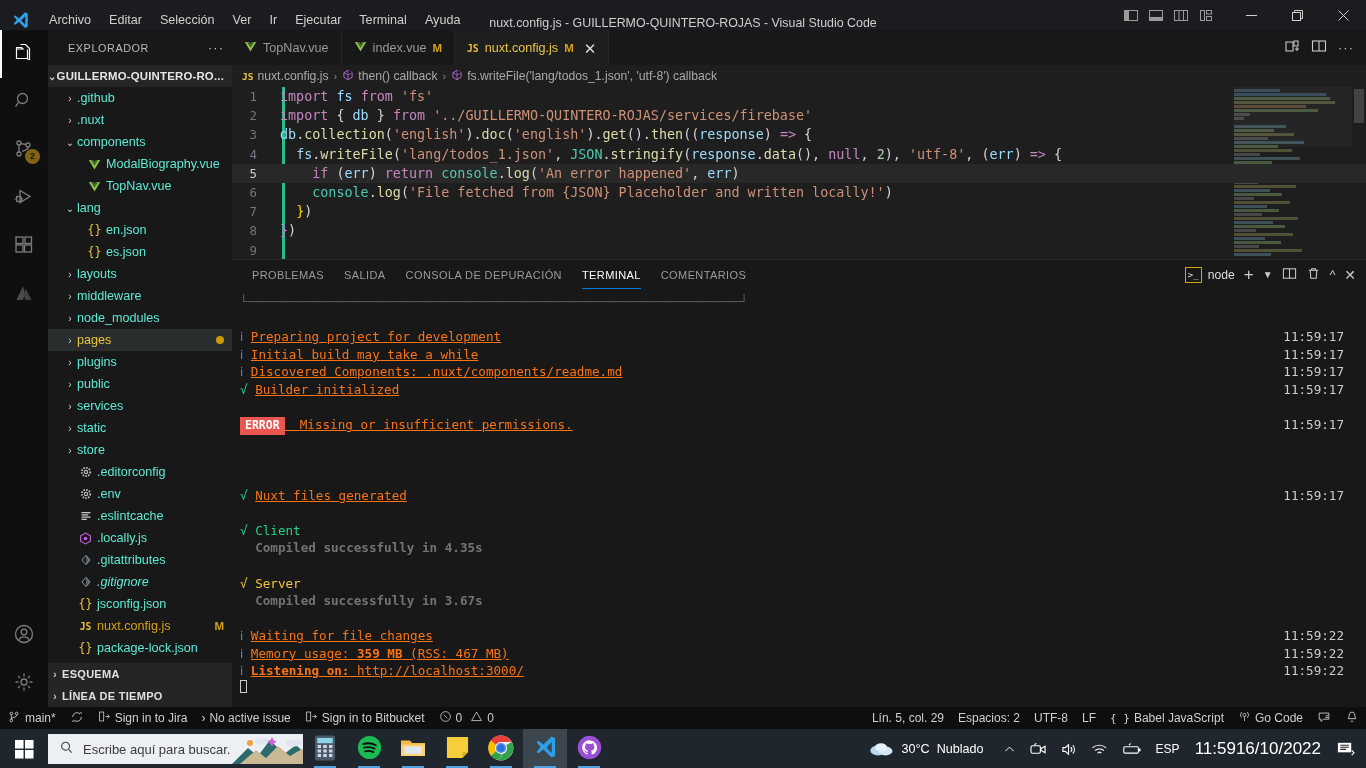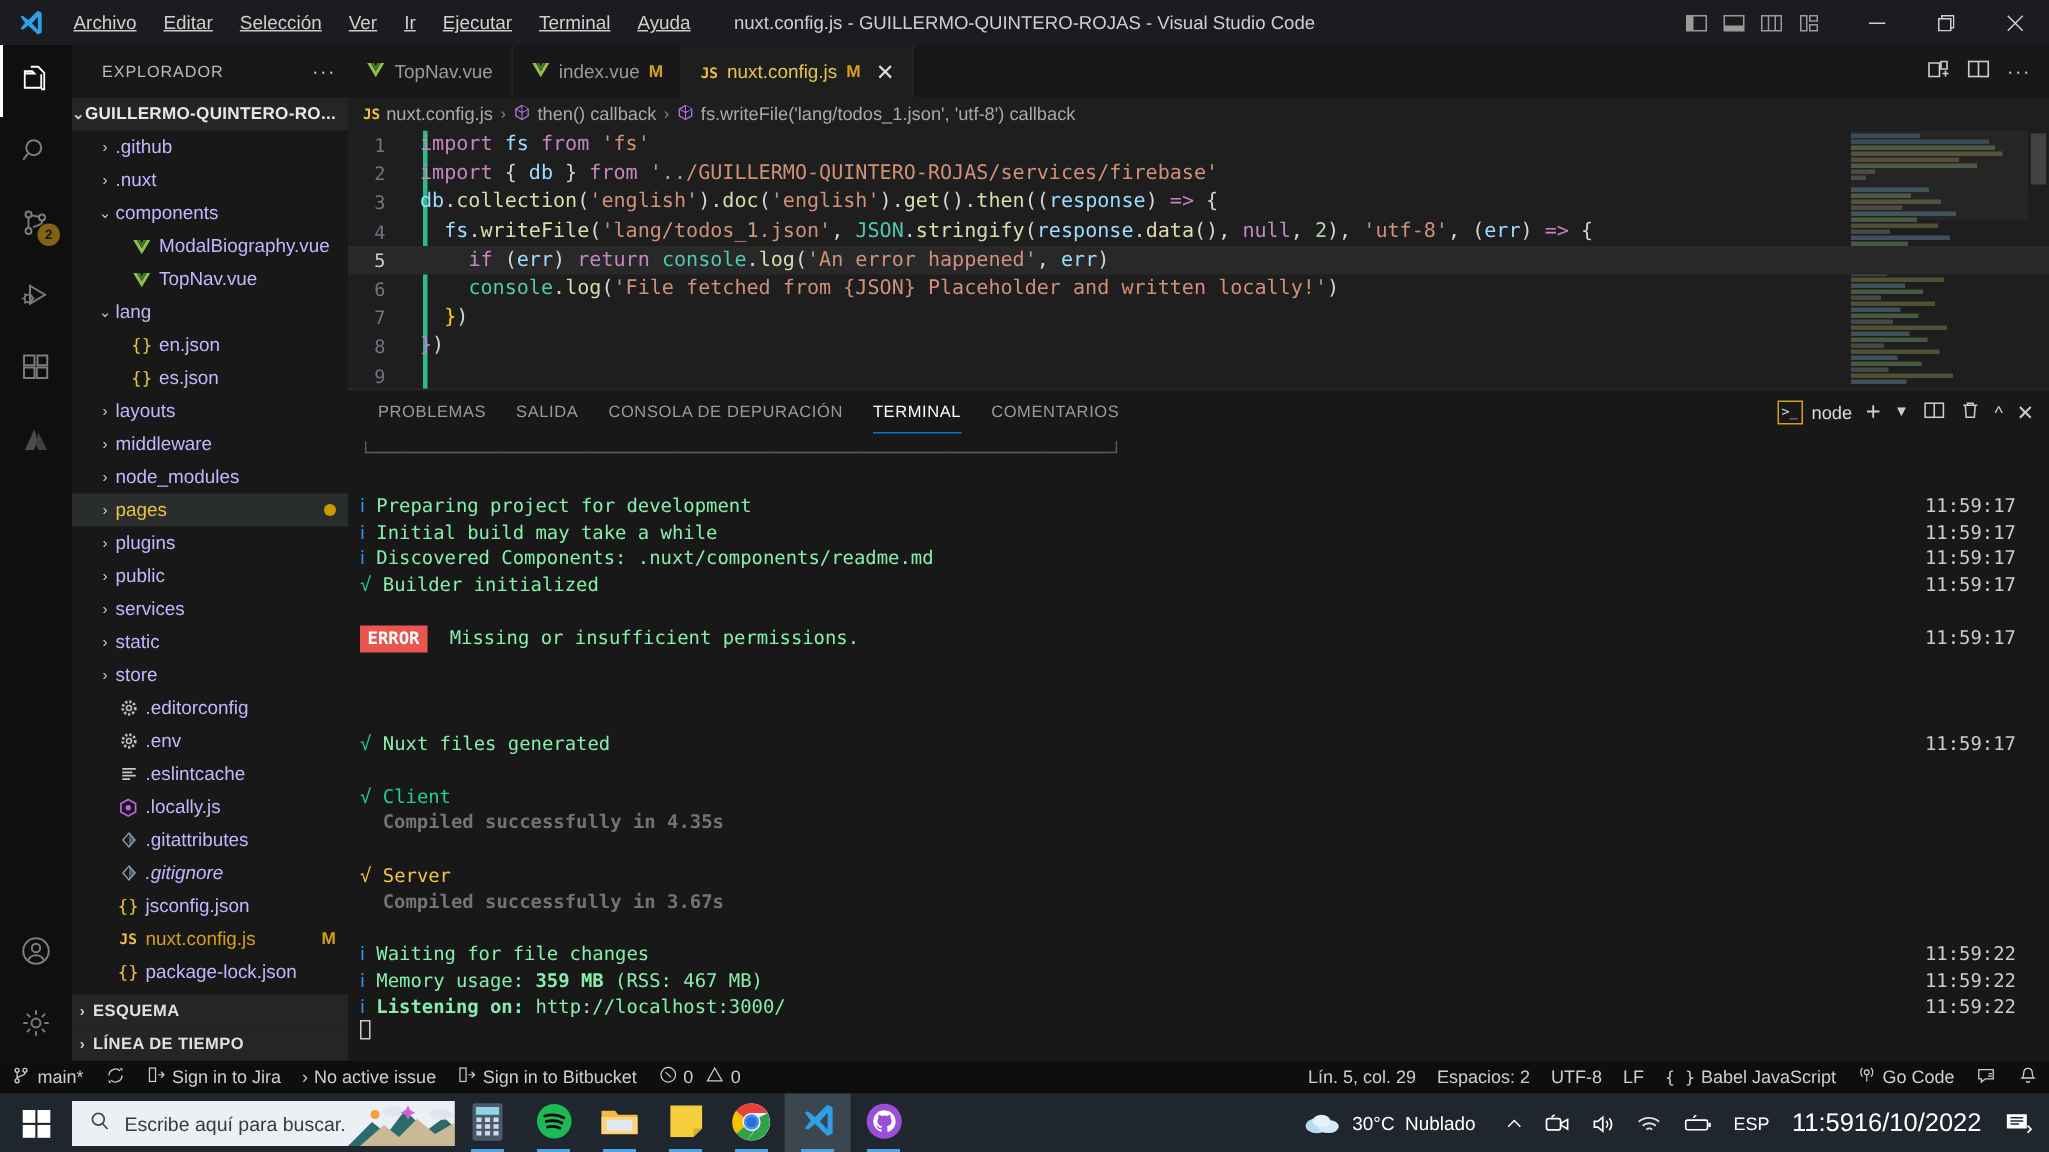--- a/index.html
+++ b/index.html
@@ -1,20 +1,20 @@
 <!DOCTYPE html>
 <html><head>
 <meta charset="utf-8">
 <style>
   * { margin:0; padding:0; box-sizing:border-box; }
   html,body { width:1366px; height:768px; overflow:hidden; background:#1e1e1e; }
   body { font-family:"Liberation Sans", sans-serif; font-size:13px; color:#ccc; -webkit-font-smoothing:antialiased; }
 
   
-  .titlebar { height:30px; background:#1a1c1f; display:flex; align-items:center; position:relative;text-decoration:underline; }
+  .titlebar { height:30px; background:#1a1c1f; display:flex; align-items:flex-end; position:relative; }
   .vs-logo { width:40px; display:flex; align-items:center; justify-content:center; }
   .menu { display:flex; align-items:center; gap:0; }
   .menu-item { padding:3px 9px; font-size:12.6px; color:#cfcfcf; cursor:default; }
   .title-center { position:absolute; left:0; right:0; text-align:center; font-size:12.4px; color:#cfcfcf; pointer-events:none; }
   .win-right { position:absolute; right:0; top:0; height:30px; display:flex; align-items:center; }
   .layout-icons { display:flex; align-items:center; gap:9px; padding-right:14px; }
   .layout-icons svg { display:block; }
   .wbtn { width:46px; height:30px; display:flex; align-items:center; justify-content:center; }
 
   
@@ -30,21 +30,21 @@
   .sidebar { width:184px; background:#181818; display:flex; flex-direction:column; }
   .sb-title { height:35px; display:flex; align-items:center; padding:0 8px 0 20px; font-size:10.8px;
      letter-spacing:.6px; color:#bbb; text-transform:uppercase; }
   .sb-dots { margin-left:auto; color:#ccc; letter-spacing:1px; font-size:13px; }
   .tree { flex:1; overflow:hidden; font-size:12.6px; }
   .row { height:22px; display:flex; align-items:center; padding-right:8px; white-space:nowrap; cursor:default; position:relative; }
   .row.sel-active { background:#2a2d2e; }
   .chev { width:14px; display:inline-block; text-align:center; color:#ccc; font-size:10px; }
   .rootrow { background:#252526; font-weight:bold; font-size:11.4px; letter-spacing:.2px; color:#e7e7e7; }
   .ficon { width:17px; display:inline-flex; align-items:center; justify-content:center; font-size:11px; margin-right:3px; }
-  .lbl { color:#c4b5fd; }
+  .lbl { color:#5eead4; }
   .dirty-dot { margin-left:auto; width:8px; height:8px; border-radius:50%; background:#cc9a00; }
   .mmark { margin-left:auto; color:#d4a017; font-size:11.5px; font-weight:bold; padding-left:6px; }
   .sb-section { height:22px; display:flex; align-items:center; background:#252526; font-size:11px; font-weight:bold;
      color:#e0e0e0; letter-spacing:.3px; }
 
   
   .editor { flex:1; display:flex; flex-direction:column; background:#1e1e1e; min-width:0; }
   .tabs { height:35px; background:#181818; display:flex; align-items:stretch; }
   .tab { display:flex; align-items:center; gap:6px; padding:0 12px; background:#181818; font-size:12.6px;
      color:#9a9a9a; border-right:1px solid #252526; position:relative; cursor:default; max-width:230px; }
@@ -84,21 +84,21 @@
   .panel-actions { margin-left:auto; display:flex; align-items:center; gap:9px; padding-right:10px; color:#ccc; font-size:12px; }
   .term-sel { display:flex; align-items:center; gap:6px; font-size:12.2px; color:#ddd; }
   .term-icon-box { width:17px; height:16px; border:1px solid #d4a017; display:flex; align-items:center;
      justify-content:center; font-size:9px; color:#ddd; font-family:"DejaVu Sans Mono",monospace; }
 
   .terminal { flex:1; position:relative; overflow:hidden; padding:4px 0 0 8px;
      font-family:"DejaVu Sans Mono","Liberation Mono",monospace; font-size:12.6px; line-height:17.6px; color:#cccccc; }
   .tline { display:flex; align-items:baseline; white-space:pre; height:17.6px; }
   .tstamp { margin-left:auto; padding-right:22px; color:#cccccc; }
   .c-blue { color:#3b8eea; } .c-green { color:#23d18b; } .c-yellow { color:#f5c542; }
-  .c-gray { color:#737373;font-weight:bold; } .c-white { color:#86efac; }
+  .c-gray { color:#737373;font-weight:bold; } .c-white { color:#f97316;text-decoration:underline; }
   .errbadge { background:#e8564f; color:#fff; padding:0 5px; font-weight:bold; font-size:11.5px; }
   .boxchar { color:#5a5a5a; }
   .cursor-block { display:inline-block; width:7px; height:13px; border:1px solid #cccccc; }
 
   
   .statusbar { height:22px; background:#0e0e0e; display:flex; align-items:center; font-size:12px; color:#cfcfcf; }
   .st { display:flex; align-items:center; gap:4px; padding:0 7px; height:22px; cursor:default; }
   .st-right { margin-left:auto; display:flex; align-items:center; }
 
   

